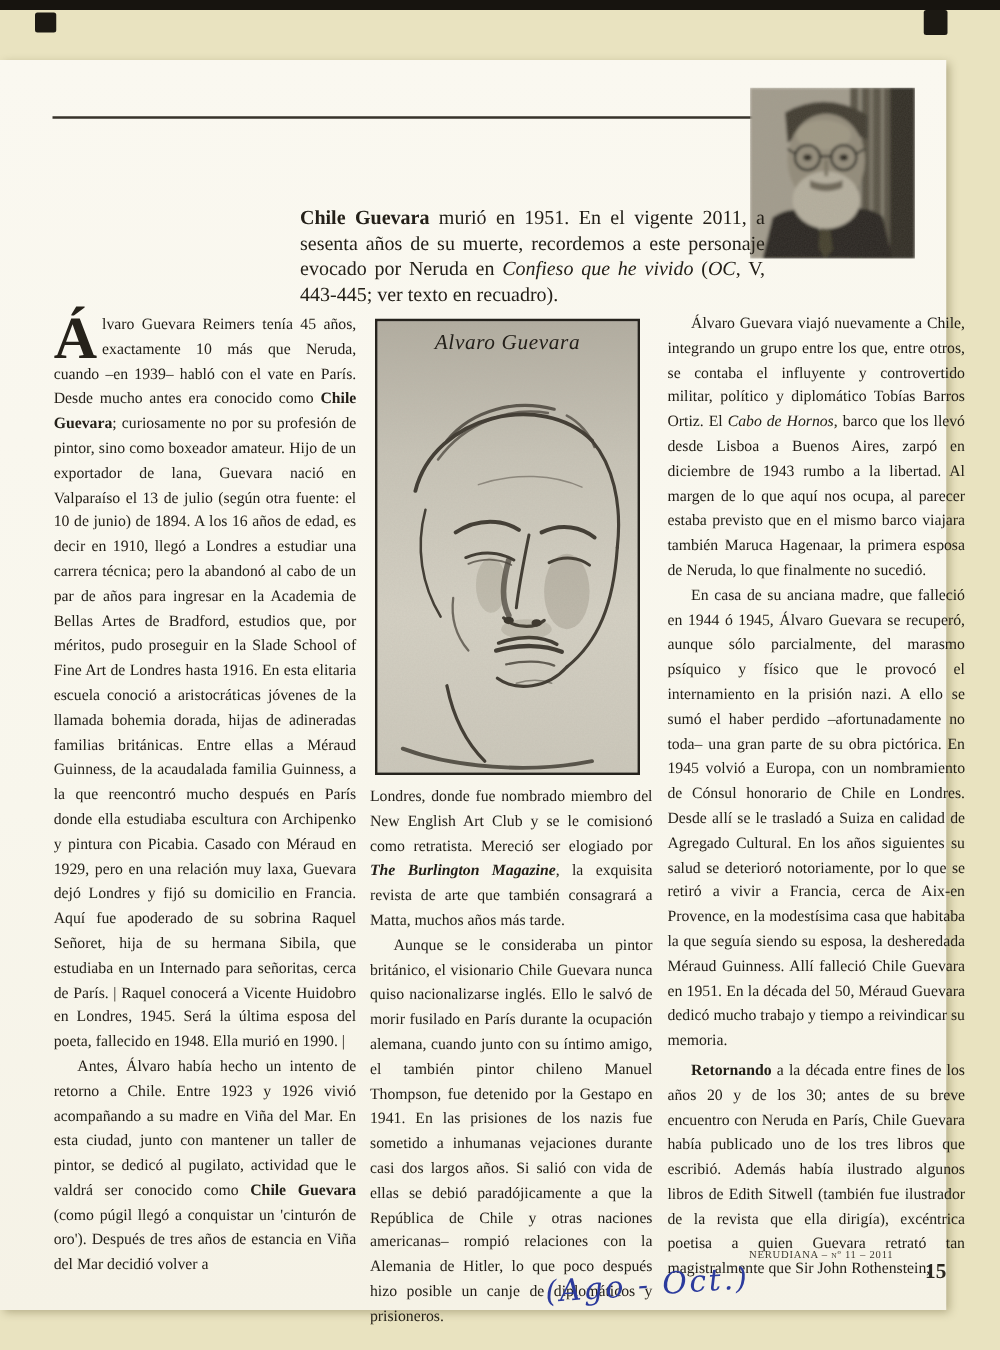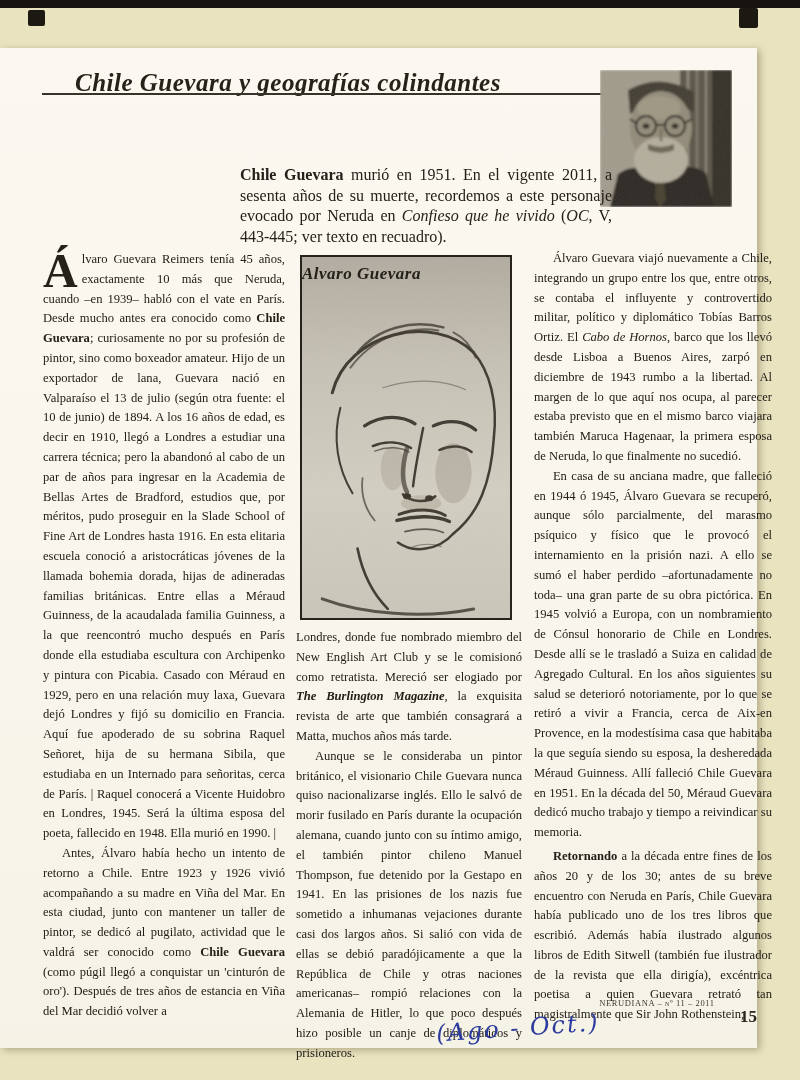--- a/index.html
+++ b/index.html
@@ -44,22 +44,22 @@
   .dropcap{
     float:left;font-size:48px;line-height:37px;padding:2px 4px 0 0;
     font-weight:bold;color:#26221a;
   }
   .sketch-frame{
     position:absolute;left:300px;top:207px;width:208px;height:361px;
     border:2px solid #26231d;
     background:linear-gradient(180deg,#b2ada0 0%,#c8c4b7 30%,#d5d1c4 65%,#ccc8bb 100%);
   }
   .sketch-caption{
-    position:absolute;left:0;top:7px;width:100%;
-    font-style:italic;font-weight:bold;font-size:17px;letter-spacing:.5px;color:#24201a;z-index:2;
+    position:absolute;left:0;top:7px;width:100%;text-align:center;
+    font-style:italic;font-weight:normal;font-size:17px;letter-spacing:.5px;color:#24201a;z-index:2;
   }
   .sketch-svg{position:absolute;left:0;top:0;width:100%;height:100%;}
   .footer-journal{
     position:absolute;left:592px;top:950px;width:130px;
     font-size:8.5px;letter-spacing:.6px;color:#3c382e;font-variant:small-caps;text-align:center;
   }
   .footer-page{position:absolute;left:740px;top:959px;font-size:17px;font-weight:bold;color:#2a261f;}
   .handwritten{
     position:absolute;left:436px;top:1012px;width:220px;
     font-style:italic;font-size:24px;color:#2c3b9d;
@@ -69,21 +69,20 @@
 </style>
 </head>
 <body>
 
 <div class="topstrip"></div>
 <div class="scanmark mark-left"></div>
 <div class="scanmark mark-right"></div>
 
 <div class="paper">
 
-  <h1 class="title">Chile Guevara y geografías colindantes</h1>
   <div class="title-rule"></div>
 
 
   <div class="photo">
     <svg viewBox="0 0 132 137" width="132" height="137">
       <defs>
         <filter id="soft">
             <feGaussianBlur stdDeviation="1.1"></feGaussianBlur>
           </filter>
         <filter id="grain">

